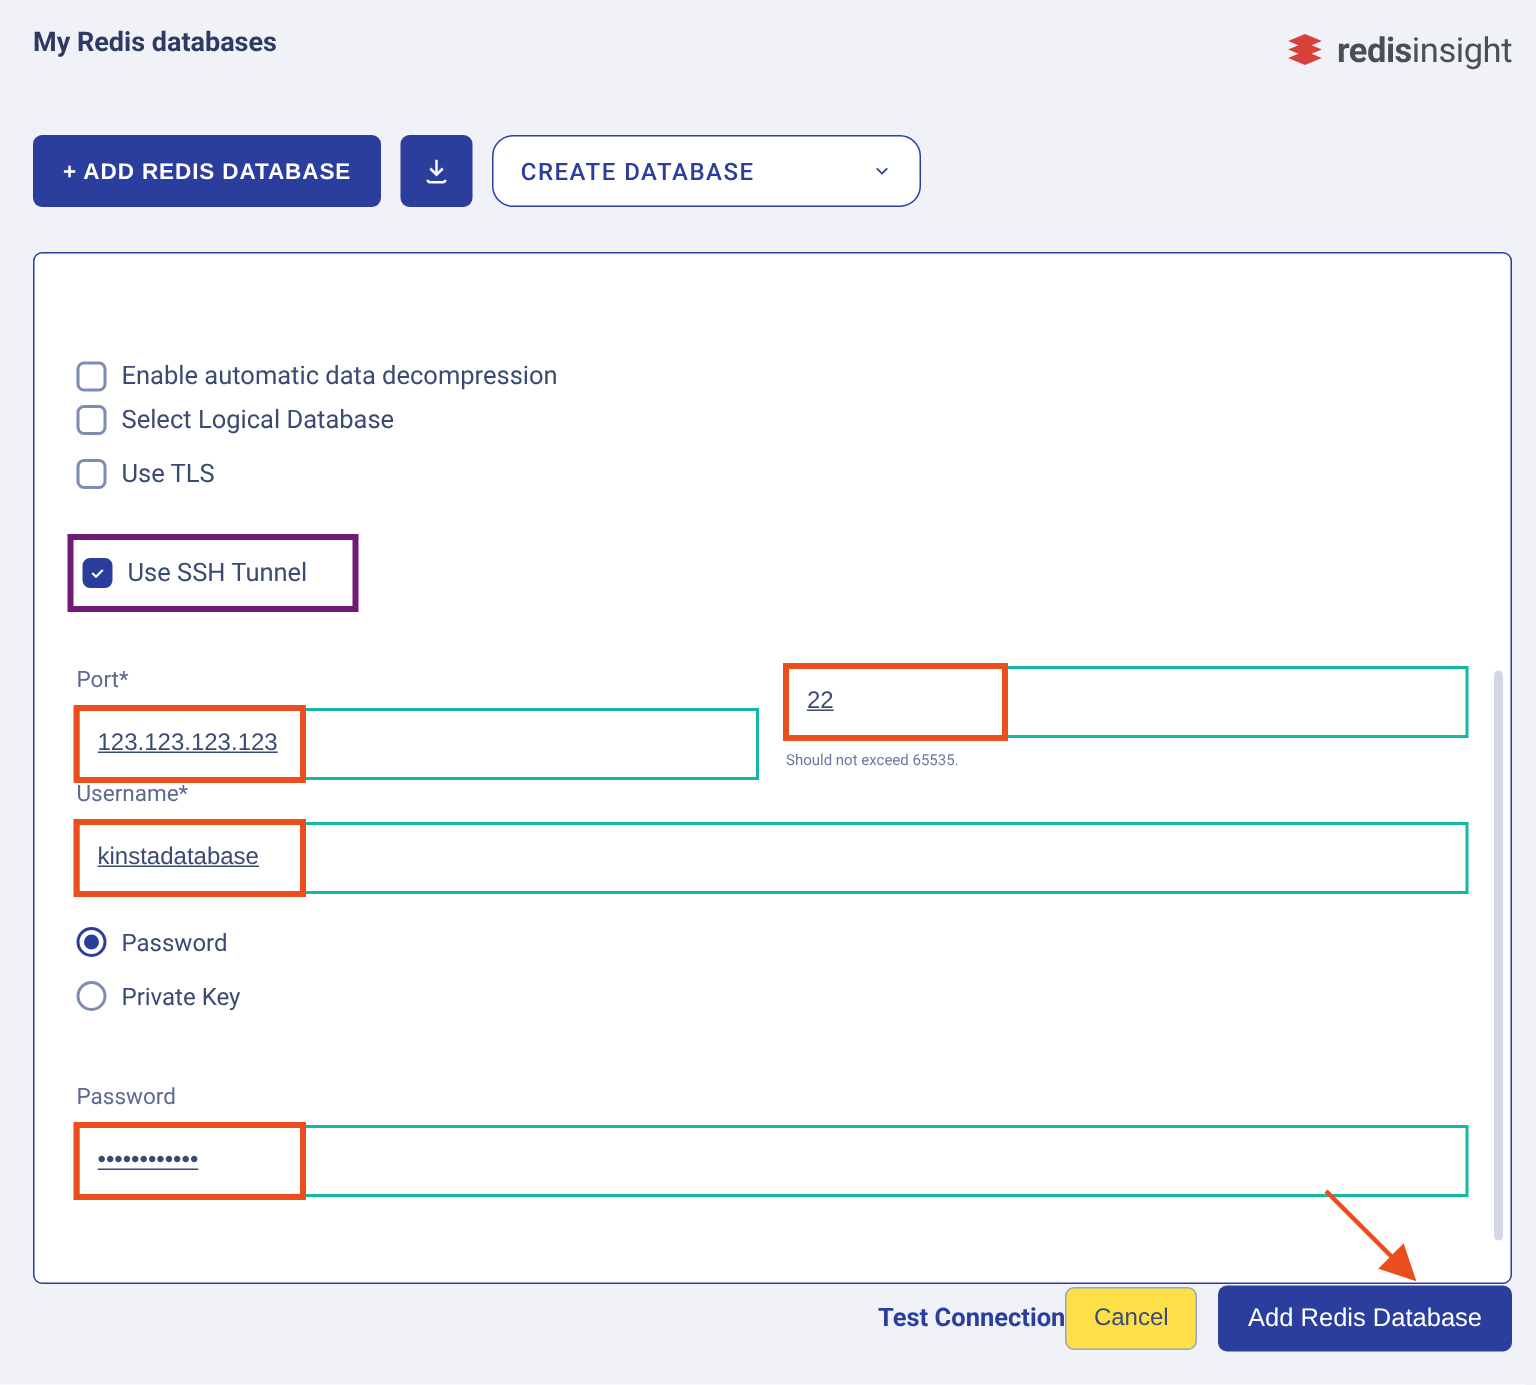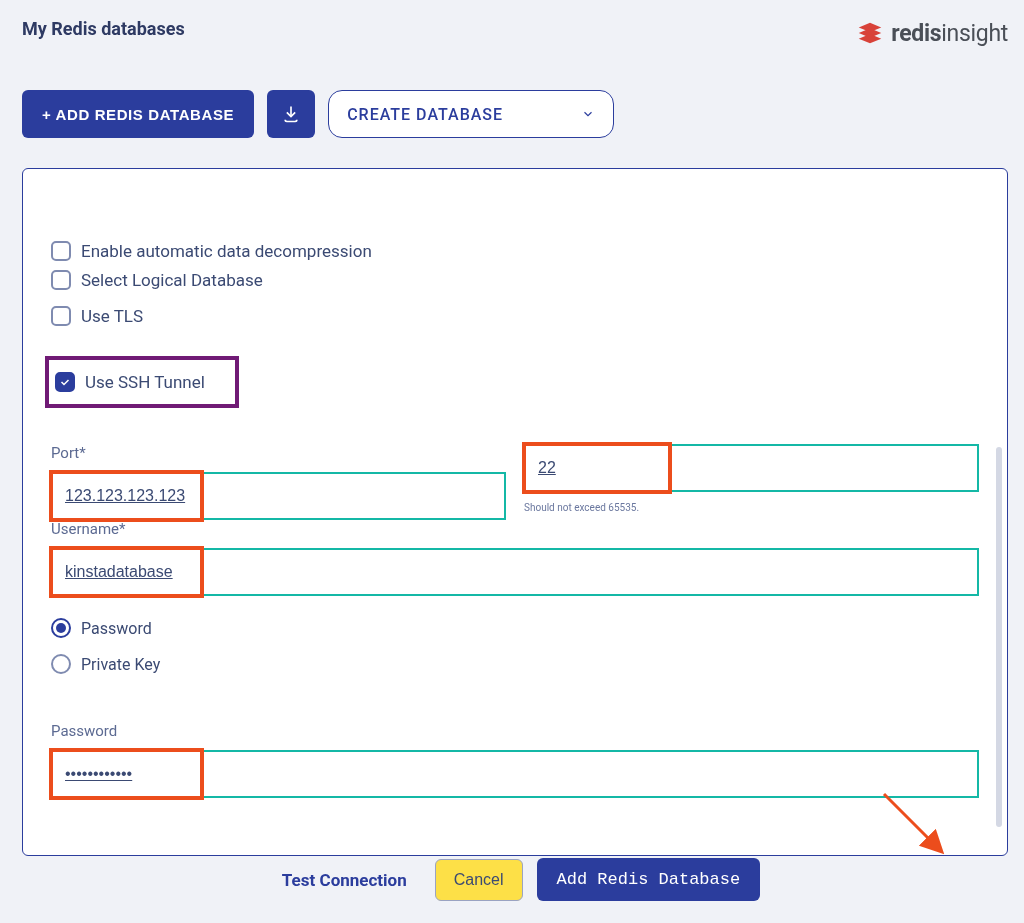--- a/index.html
+++ b/index.html
@@ -205,22 +205,21 @@
 
   .section-user { }
   .section-pass { margin-top: 48px; }
 
   .footer {
     position: absolute;
     bottom: 22px;
     left: 34px; right: 16px;
     display:flex;
     align-items:center;
-    justify-content:center;
-    gap:28px;
+    justify-content:flex-end;
   }
   .test-link {
     color:#2b3d9d;
     font-weight:700;
     font-size:17px;
     cursor:pointer;
   }
   .footer-right { display:flex; gap:14px; align-items:center;}
   .btn-outline {
     border:1.5px solid #9aa3c2;
@@ -232,21 +231,20 @@
     cursor:pointer;
   }
   .btn-submit {
     background:#2b3d9d;
     color:#fff;
     font-size:17px;
     padding:12px 20px;
     border:none;
     border-radius:6px;
     cursor:pointer;
-    font-family:Liberation Mono, monospace;
   }
 
   .arrow-annot {
     position:absolute;
     right: 66px;
     bottom: 55px;
     width: 80px;
     height: 80px;
     pointer-events:none;
   }

